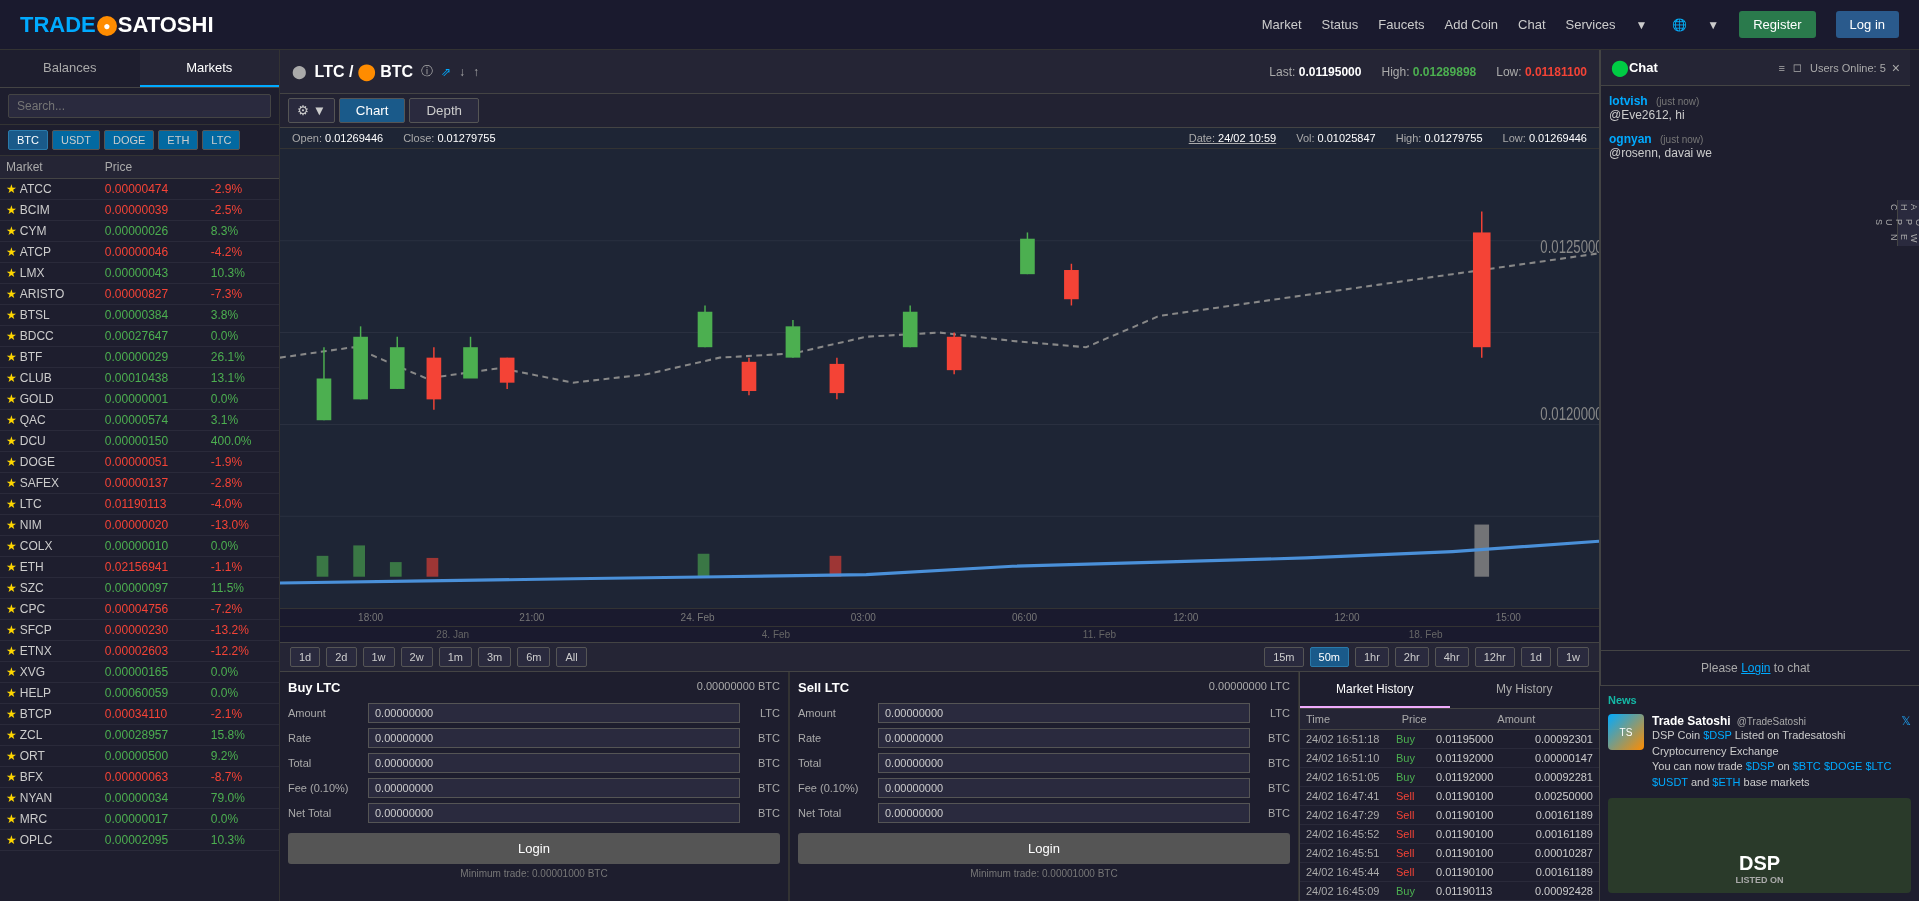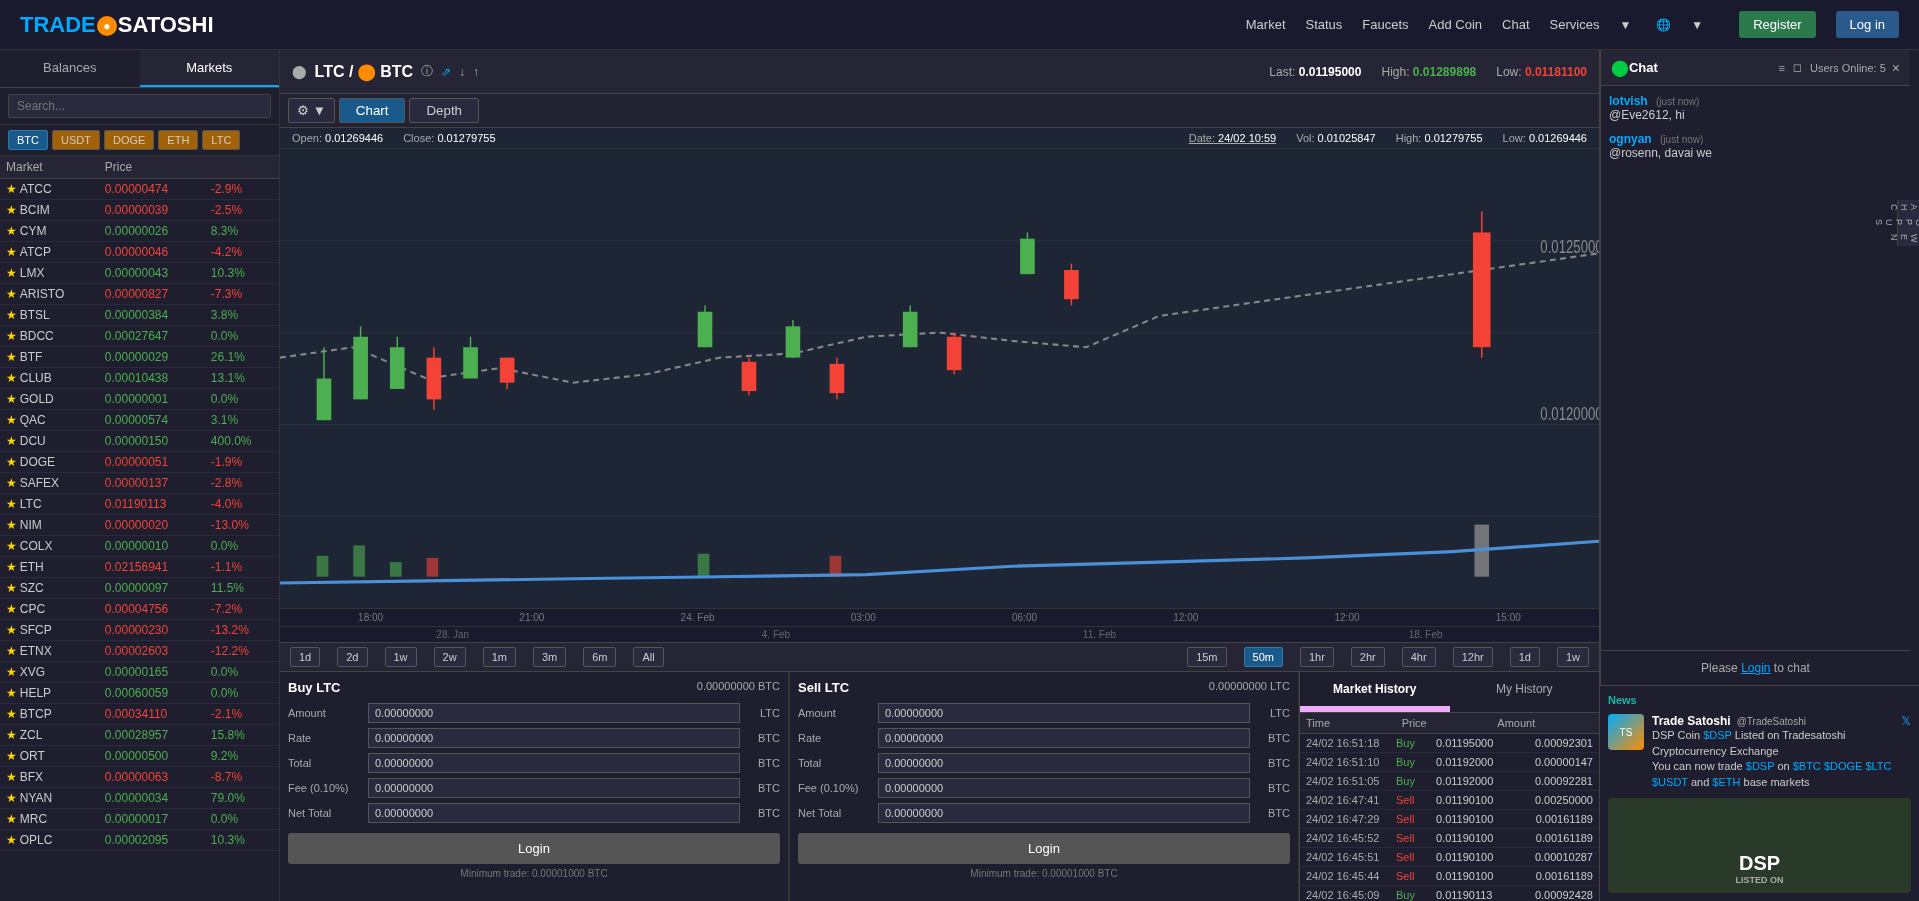--- a/index.html
+++ b/index.html
@@ -7,35 +7,35 @@
 
     
     .topnav { background: #1a1a2e; height: 50px; display: flex; align-items: center; padding: 0 20px; border-bottom: 1px solid #333; }
     .logo { color: #fff; font-size: 22px; font-weight: bold; margin-right: auto; }
     .logo span.trade { color: #00aaff; }
     .logo span.satoshi { color: #fff; }
     .logo .coin { display: inline-block; width: 20px; height: 20px; background: #ff8c00; border-radius: 50%; margin: 0 1px; vertical-align: middle; text-align: center; line-height: 20px; font-size: 12px; color: #fff; }
     .nav-links { display: flex; gap: 20px; align-items: center; }
     .nav-links a { color: #ccc; text-decoration: none; font-size: 13px; }
     .nav-btn { background: #2a5a8c; color: #fff; border: none; padding: 6px 14px; border-radius: 3px; cursor: pointer; font-size: 13px; }
-    .nav-btn.register { background: #2a7a4c; margin-left: 16px; }
+    .nav-btn.register { background: #2a7a4c; }
     .globe-icon { color: #ccc; cursor: pointer; margin-left: 5px; }
 
     
     .main-layout { display: flex; height: calc(901px - 50px); }
 
     
     .sidebar { width: 280px; background: #1e1e2e; border-right: 1px solid #333; display: flex; flex-direction: column; }
     .sidebar-tabs { display: flex; border-bottom: 1px solid #444; }
     .sidebar-tab { flex: 1; padding: 10px; text-align: center; cursor: pointer; font-size: 13px; color: #aaa; }
     .sidebar-tab.active { background: #252535; color: #fff; border-bottom: 2px solid #00aaff; }
     .search-box { padding: 6px 8px; border-bottom: 1px solid #333; }
     .search-box input { width: 100%; background: #2a2a3e; border: 1px solid #444; color: #ccc; padding: 4px 8px; border-radius: 2px; font-size: 12px; }
     .coin-filters { display: flex; gap: 4px; padding: 5px 8px; border-bottom: 1px solid #333; }
-    .coin-filter { padding: 3px 8px; background: #a16207; border: 1px solid #555; color: #ccc; cursor: pointer; border-radius: 2px; font-size: 11px; }
+    .coin-filter { padding: 3px 8px; background: #0369a1; border: 1px solid #555; color: #ccc; cursor: pointer; border-radius: 2px; font-size: 11px; }
     .coin-filter.active { background: #1a5a8a; border-color: #2a7aaa; color: #fff; }
     .market-table { flex: 1; overflow-y: auto; }
     .market-table table { width: 100%; border-collapse: collapse; }
     .market-table th { background: #252535; color: #aaa; padding: 4px 6px; text-align: left; font-weight: normal; border-bottom: 1px solid #444; position: sticky; top: 0; }
     .market-table td { padding: 3px 6px; border-bottom: 1px solid #2a2a3a; }
     .star { color: #ffd700; margin-right: 3px; }
     .price-green { color: #4caf50; }
     .price-red { color: #f44336; }
     .change-green { color: #4caf50; }
     .change-red { color: #f44336; }
@@ -46,41 +46,41 @@
     .pair-info { display: flex; align-items: center; gap: 8px; }
     .pair-name { font-size: 16px; font-weight: bold; color: #fff; }
     .chart-stats { margin-left: auto; display: flex; gap: 20px; font-size: 12px; color: #aaa; }
     .chart-tabs-bar { background: #222232; display: flex; align-items: center; padding: 4px 8px; gap: 4px; border-bottom: 1px solid #444; }
     .chart-tab { padding: 4px 16px; background: #2a2a3e; border: 1px solid #555; color: #ccc; cursor: pointer; border-radius: 2px; }
     .chart-tab.active { background: #1a5a8a; color: #fff; }
     .gear-btn { background: #2a2a3e; border: 1px solid #555; color: #ccc; padding: 4px 8px; cursor: pointer; border-radius: 2px; }
     .chart-ohlc { background: #1e2535; padding: 4px 12px; display: flex; gap: 20px; font-size: 11px; color: #aaa; border-bottom: 1px solid #333; }
     .chart-canvas-wrap { flex: 1; background: #1e2535; position: relative; overflow: hidden; min-height: 200px; }
     .time-axis-bar { background: #1a1a2e; padding: 3px 10px; display: flex; justify-content: space-around; font-size: 10px; color: #777; border-top: 1px solid #333; }
-    .chart-controls { background: #252535; padding: 4px 10px; display: flex; align-items: center; gap: 17px; border-top: 1px solid #444; }
+    .chart-controls { background: #252535; padding: 4px 10px; display: flex; align-items: center; gap: 6px; border-top: 1px solid #444; }
     .time-btn { padding: 3px 8px; background: #2a2a3e; border: 1px solid #555; color: #ccc; cursor: pointer; border-radius: 2px; font-size: 11px; }
     .time-btn.active { background: #1a5a8a; border-color: #2a7aaa; color: #fff; }
     .time-sep { flex: 1; }
 
     
     .trade-row { display: flex; height: 230px; border-top: 1px solid #444; }
     .trade-panel { flex: 1; background: #1e1e2e; padding: 8px; border-right: 1px solid #333; }
     .trade-panel-title { font-size: 13px; font-weight: bold; color: #fff; margin-bottom: 8px; display: flex; justify-content: space-between; }
     .trade-form-row { display: flex; align-items: center; margin-bottom: 5px; }
     .trade-form-row label { width: 80px; color: #aaa; font-size: 11px; }
     .trade-form-row input { flex: 1; background: #2a2a3e; border: 1px solid #555; color: #ccc; padding: 3px 6px; font-size: 11px; }
     .trade-form-row span { width: 40px; text-align: right; color: #aaa; font-size: 11px; padding-left: 4px; }
     .login-btn { width: 100%; padding: 8px; background: #555; border: none; color: #fff; cursor: pointer; border-radius: 3px; margin-top: 5px; font-size: 13px; }
     .min-trade { text-align: center; font-size: 10px; color: #777; margin-top: 4px; }
 
     
     .history-panel { width: 300px; background: #1e1e2e; border-left: 1px solid #444; display: flex; flex-direction: column; }
     .history-tabs { display: flex; border-bottom: 1px solid #444; }
     .history-tab { flex: 1; padding: 10px; text-align: center; cursor: pointer; font-size: 12px; color: #aaa; }
-    .history-tab.active { color: #fff; border-bottom: 6px solid #f0abfc; font-weight: bold; }
+    .history-tab.active { color: #fff; border-bottom: 2px solid #f0abfc; }
     .history-cols { display: flex; padding: 4px 6px; background: #252535; border-bottom: 1px solid #444; }
     .history-col { flex: 1; font-size: 11px; color: #aaa; }
     .history-rows { flex: 1; overflow-y: auto; }
     .history-row { display: flex; padding: 3px 6px; border-bottom: 1px solid #2a2a3a; font-size: 11px; }
     .h-time { width: 90px; color: #aaa; }
     .h-type-buy { color: #4caf50; width: 40px; }
     .h-type-sell { color: #f44336; width: 40px; }
     .h-price { flex: 1; }
     .h-amount { flex: 1; text-align: right; }
 

